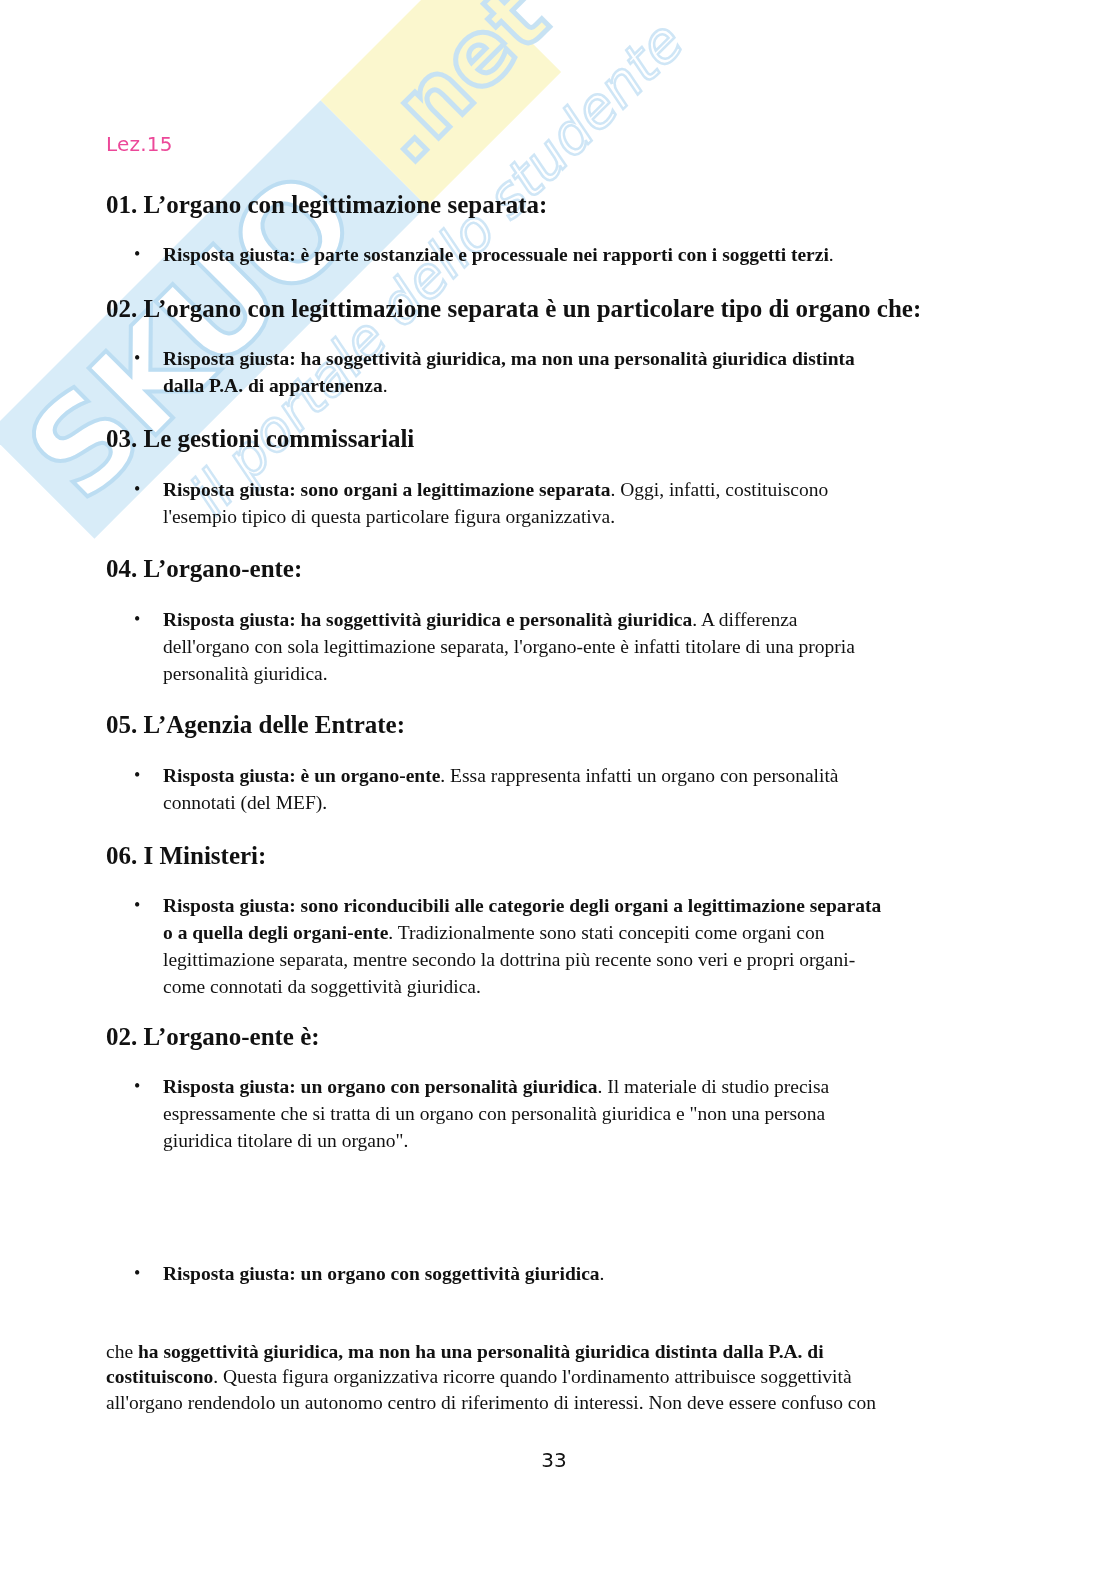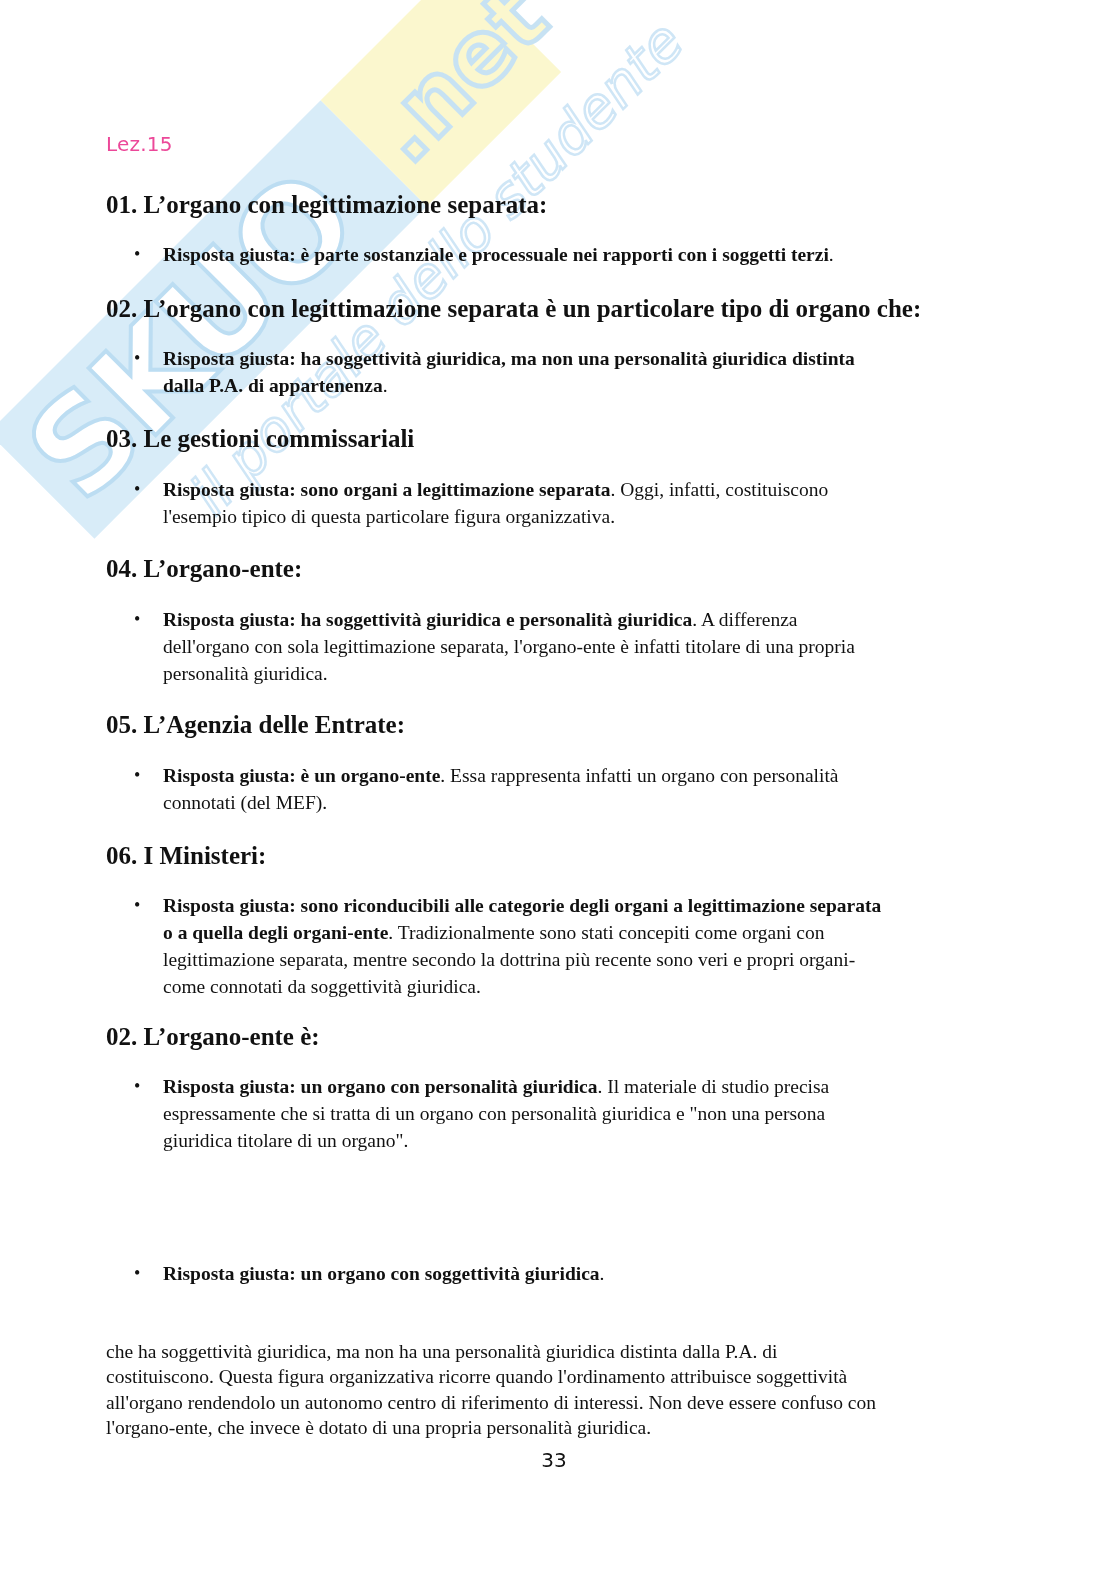--- a/index.html
+++ b/index.html
@@ -69,21 +69,21 @@
     }
     .ans .body b { font-weight: bold; }
     .para {
       position: absolute;
       left: 106px;
       top: 1313px;
       font-size: 19.5px;
       line-height: 25.5px;
       white-space: nowrap;
     }
-    .para b { font-weight: normal; }
+    .para b { font-weight: bold; }
     .pagenum {
       position: absolute;
       left: 0;
       width: 1108px;
       top: 1448px;
       text-align: center;
       font-family: "DejaVu Sans", sans-serif;
       font-size: 20px;
     }
   </style>
@@ -152,17 +152,16 @@
   <div class="ans" style="top:1260px">
     <span class="bullet">•</span>
     <div class="body"><b>Risposta giusta: un organo con soggettività giuridica</b><span>.</span></div>
   </div>
 
   <div class="para">
     <br>
     <span>che </span><b>ha soggettività giuridica, ma non ha una personalità giuridica distinta dalla P.A. di</b><br>
     <b>costituiscono</b><span>. Questa figura organizzativa ricorre quando l'ordinamento attribuisce soggettività</span><br>
     <span>all'organo rendendolo un autonomo centro di riferimento di interessi. Non deve essere confuso con</span><br>
-    <span>l'organo-ente, che invece è dotato di una propria personalità giuridica.</span>
   </div>
 
   <div class="pagenum">33</div>
 </div>
 
 </body></html>

